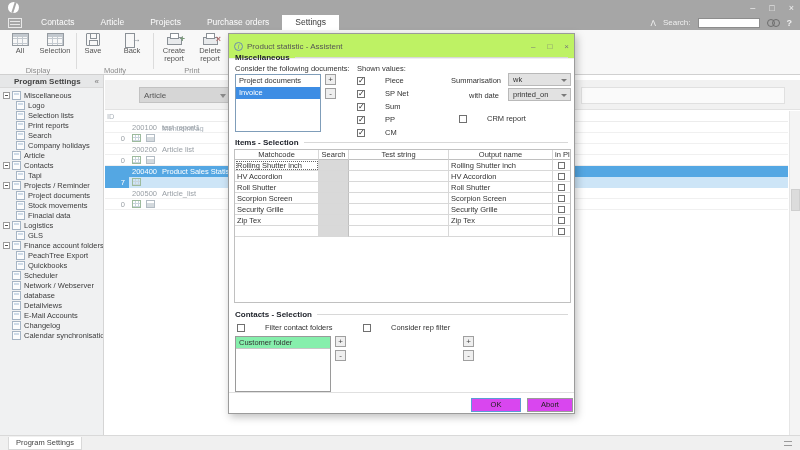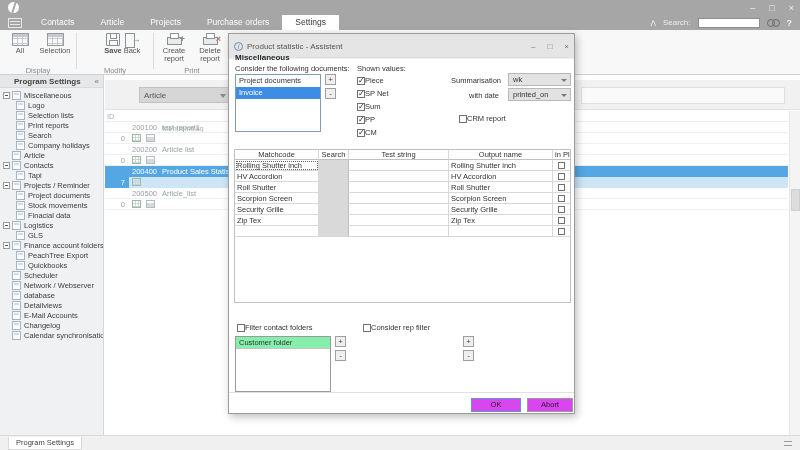--- a/index.html
+++ b/index.html
@@ -92,38 +92,38 @@
   .mini.m2 { left:41px; background:none; }
   .mini.m2::before { content:""; position:absolute; left:0px; top:2px; width:7px; height:4px; background:#d4dade; }
   .grow.sel { background:#54a7e3; color:#fff; border-bottom-color:#54a7e3; }
   .gsub.sel { background:#cde5f7; border-bottom-color:#cde5f7; }
   .gsub.sel .gcount { background:#54a7e3; color:#fff; width:24px; left:0; top:0; height:11px; line-height:11px; padding-right:4px; }
   .vscroll { position:absolute; left:684px; top:36px; width:11px; height:324px; background:#f4f4f4; border-left:1px solid #e6e6e6; }
   .vthumb { position:absolute; left:1px; top:78px; width:9px; height:22px; background:#dcdcdc; border:1px solid #cfcfcf; }
 
   
   .dialog { position:absolute; left:228px; top:33px; width:347px; height:381px; background:#fff; border:1px solid #9b9b9b; box-shadow:2px 3px 8px rgba(0,0,0,0.25); }
-  .dlg-title { position:absolute; left:0; top:0; width:100%; height:16px; background:#e5e5e5; display:flex; align-items:center; padding:12px 5px; border-bottom:1px solid #f0f0f0; }
+  .dlg-title { position:absolute; left:0; top:0; width:100%; height:16px; background:#bef264; display:flex; align-items:center; padding:12px 5px; border-bottom:1px solid #f0f0f0; }
   .info-ic { width:9px; height:9px; border:1px solid #6c8cae; border-radius:50%; color:#6c8cae; font-size:7px; line-height:8px; text-align:center; margin-right:4px; font-style:italic; }
   .info-ic::before { content:"i"; }
   .dlg-title-text { flex:1; font-size:8px; color:#555; }
   .dlg-controls { display:flex; gap:12px; color:#777; font-size:8px; align-items:center; }
   .grp { position:absolute; left:6px; right:6px; display:flex; align-items:center; }
   .grp b { font-size:8px; color:#20242c; white-space:nowrap; }
   .grp::after { content:""; flex:1; border-top:1px solid #d8d8d8; margin-left:5px; }
   .dlbl { position:absolute; font-size:7.5px; color:#333; white-space:nowrap; }
 
   .doclist { position:absolute; left:6px; top:40px; width:86px; height:58px; border:1px solid #7f9db9; background:#fff; }
   .doc-item { height:12px; line-height:12px; font-size:7.5px; padding:0 3px; color:#333; }
   .doc-item.sel { background:#3d8de4; color:#fff; }
   .sq-btn { position:absolute; width:11px; height:11px; background:#efefef; border:1px solid #9f9f9f; font-size:8px; line-height:9px; text-align:center; color:#444; }
 
   .cbx { width:8px; height:8px; border:1px solid #707070; background:#fff; display:inline-block; position:relative; flex:0 0 auto; }
   .cbx.on::after { content:"\2713"; position:absolute; left:0px; top:-2px; font-size:8px; color:#222; }
-  .cb-row { position:absolute; display:flex; align-items:center; gap:0; font-size:7.5px; color:#333; }
+  .cb-row { position:absolute; display:flex; align-items:center; gap:20px; font-size:7.5px; color:#333; }
 
   .dd { position:absolute; height:13px; background:#e2e2e2; border:1px solid #b9b9b9; font-size:7.5px; color:#333; line-height:12px; padding:0 4px; }
   .dd .dar { position:absolute; right:3px; top:5px; width:0; height:0; border-left:3px solid transparent; border-right:3px solid transparent; border-top:3px solid #7a7a7a; }
 
   .items-box { position:absolute; left:5px; top:115px; width:337px; height:154px; border:1px solid #c0c0c0; background:#fff; }
   .itable { display:grid; grid-template-columns:84px 30px 100px 104px 17px; }
   .ic { height:11px; line-height:11px; font-size:7.5px; border-right:1px solid #d8d8d8; border-bottom:1px solid #d8d8d8; padding:0 2px; white-space:nowrap; overflow:hidden; }
   .ic.h { text-align:center; color:#333; border-bottom:1px solid #c0c0c0; height:10px; line-height:10px; }
   .ic.search-cell { background:#d9d9d9; border-right:1px solid #c0c0c0; }
   .ic.chk { text-align:center; padding:0; border-right:none; }
@@ -175,21 +175,21 @@
   <div class="ribbon">
     <div class="rbtn" style="left:3px;">
       <div class="ric i-table"></div>
       <div class="rlabel">All</div>
     </div>
     <div class="rbtn" style="left:38px;">
       <div class="ric i-table"></div>
       <div class="rlabel">Selection</div>
     </div>
     <div class="gsep" style="left:76px;"></div>
-    <div class="rbtn" style="left:96px;font-weight:bold;">
+    <div class="rbtn" style="left:76px;">
       <div class="ric i-floppy"></div>
       <div class="rlabel">Save</div>
     </div>
     <div class="rbtn" style="left:115px;">
       <div class="ric i-back"></div>
       <div class="rlabel">Back</div>
     </div>
     <div class="gsep" style="left:153px;"></div>
     <div class="rbtn" style="left:157px;">
       <div class="ric i-printer">
@@ -429,20 +429,23 @@
 
     <div class="dlbl" style="left:222px; top:42px;">Summarisation</div>
     <div class="dd" style="left:279px; top:39px; width:63px;"><span>wk</span><span class="dar"></span></div>
     <div class="dlbl" style="left:240px; top:57px;">with date</div>
     <div class="dd" style="left:279px; top:54px; width:63px;"><span>printed_on</span><span class="dar"></span></div>
     <div class="cb-row" style="left:230px; top:80px;">
         <span class="cbx"></span>
         <span>CRM report</span>
       </div>
 
+    <div class="grp" style="top:104px;">
+        <b>Items - Selection</b>
+      </div>
     <div class="items-box">
       <div class="itable">
         <div class="ic h">Matchcode</div>
         <div class="ic h">Search</div>
         <div class="ic h">Test string</div>
         <div class="ic h">Output name</div>
         <div class="ic h" style="border-right:none;">in Pl.</div>
 
         <div class="ic focus">Rolling Shutter inch</div>
         <div class="ic search-cell"></div>
@@ -481,20 +484,23 @@
         <div class="ic chk"><span class="cbx"></span></div>
 
         <div class="ic"></div>
         <div class="ic search-cell"></div>
         <div class="ic"></div>
         <div class="ic"></div>
         <div class="ic chk"><span class="cbx"></span></div>
       </div>
     </div>
 
+    <div class="grp" style="top:276px;">
+        <b>Contacts - Selection</b>
+      </div>
     <div class="cb-row" style="left:8px; top:289px;">
         <span class="cbx"></span>
         <span>Filter contact folders</span>
       </div>
     <div class="cb-row" style="left:134px; top:289px;">
         <span class="cbx"></span>
         <span>Consider rep filter</span>
       </div>
 
     <div class="clist" style="left:6px; top:302px;">

